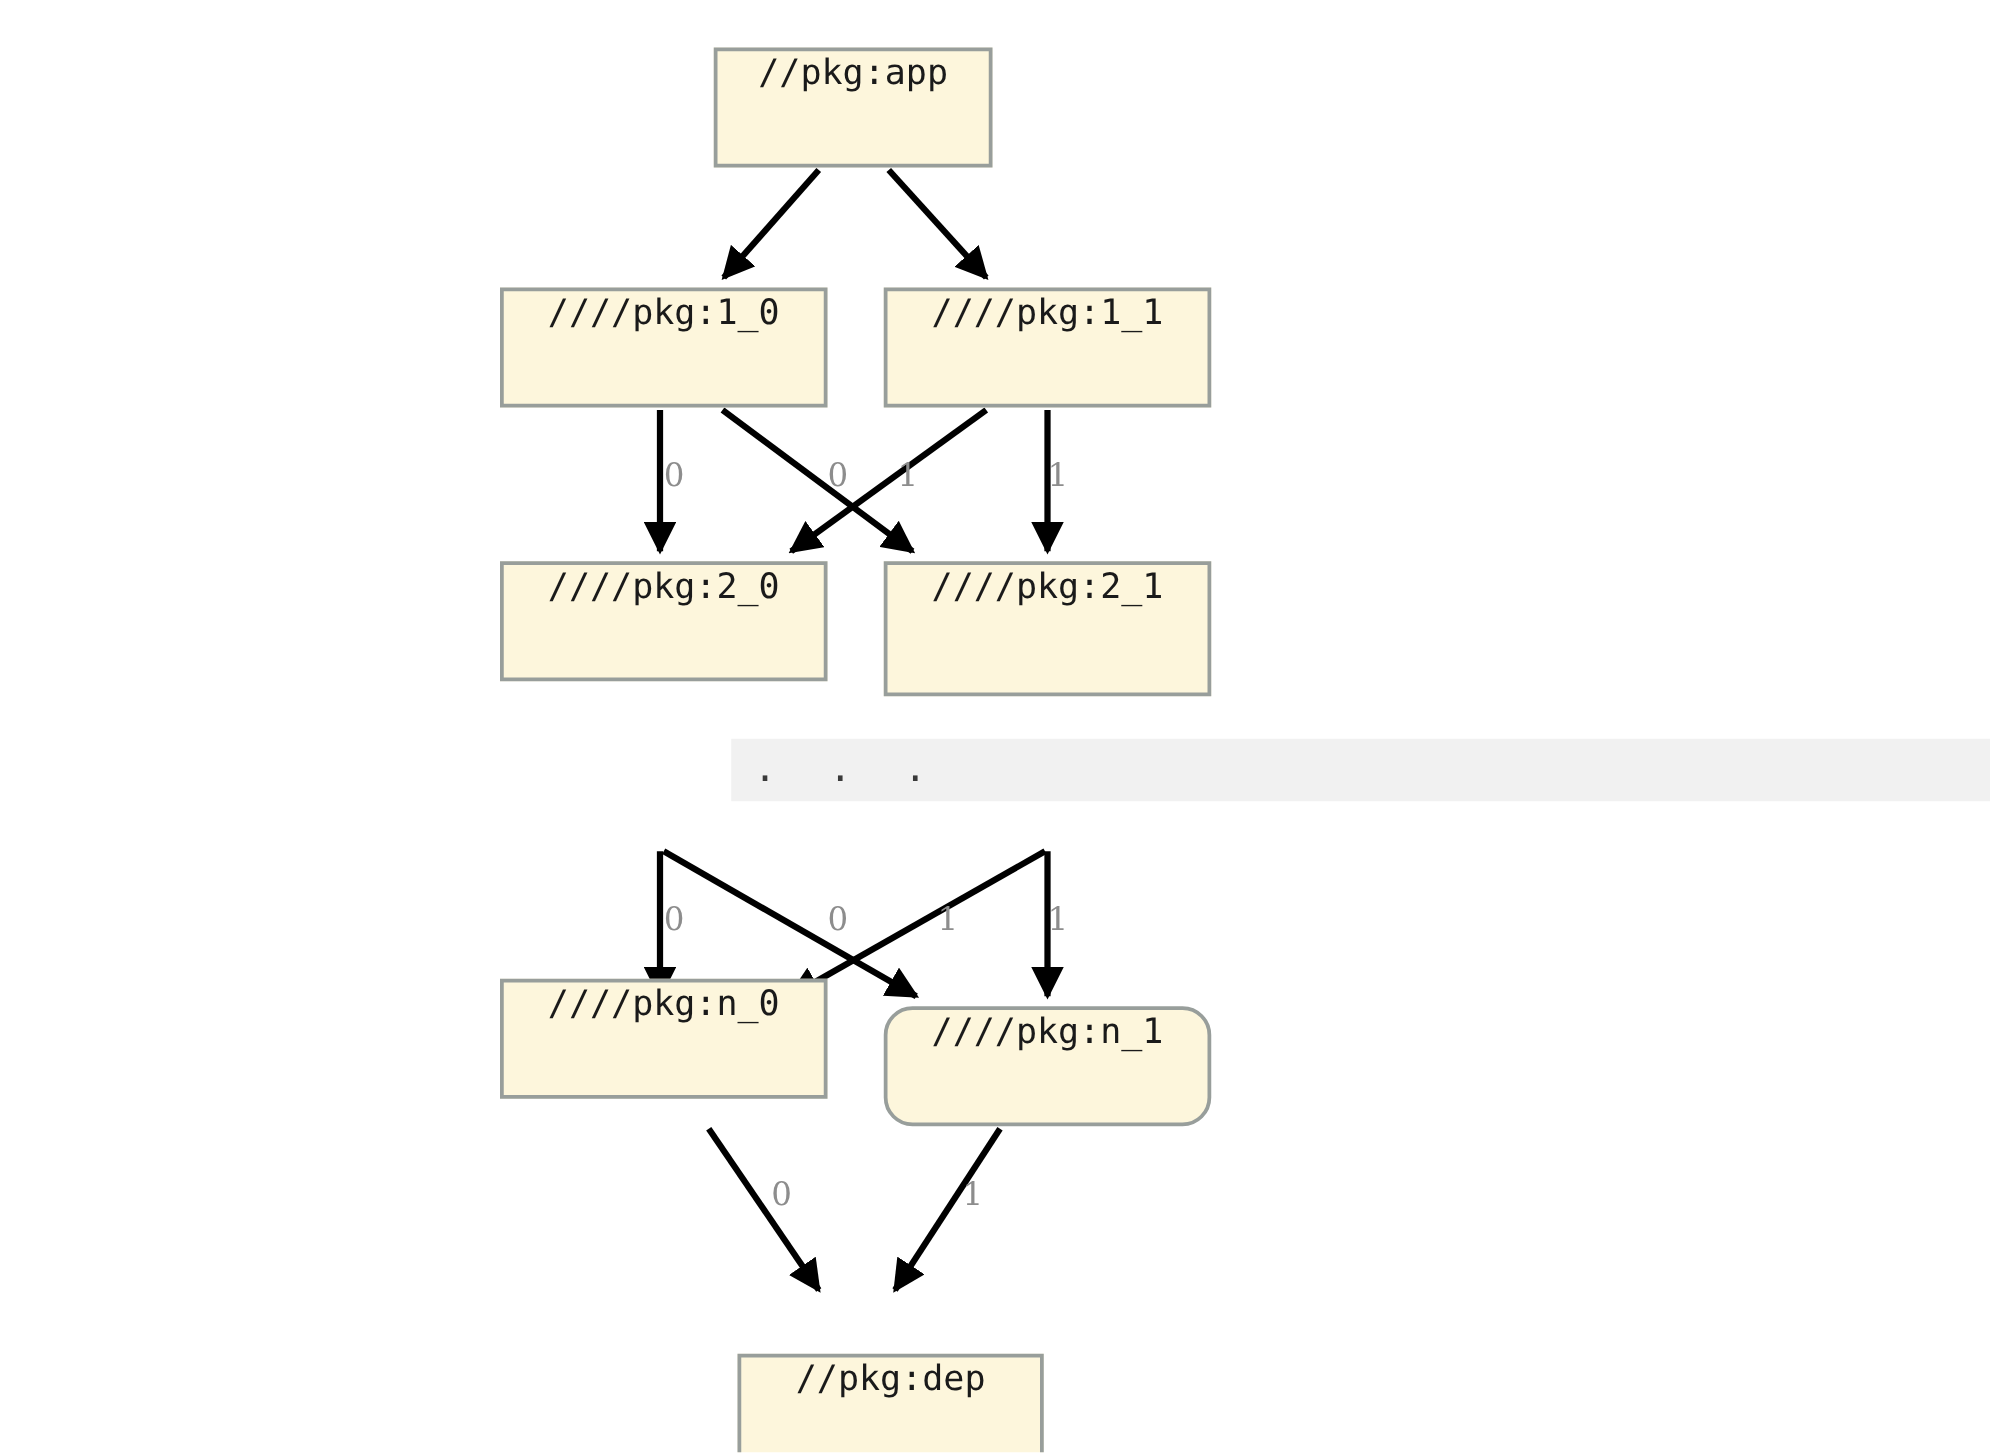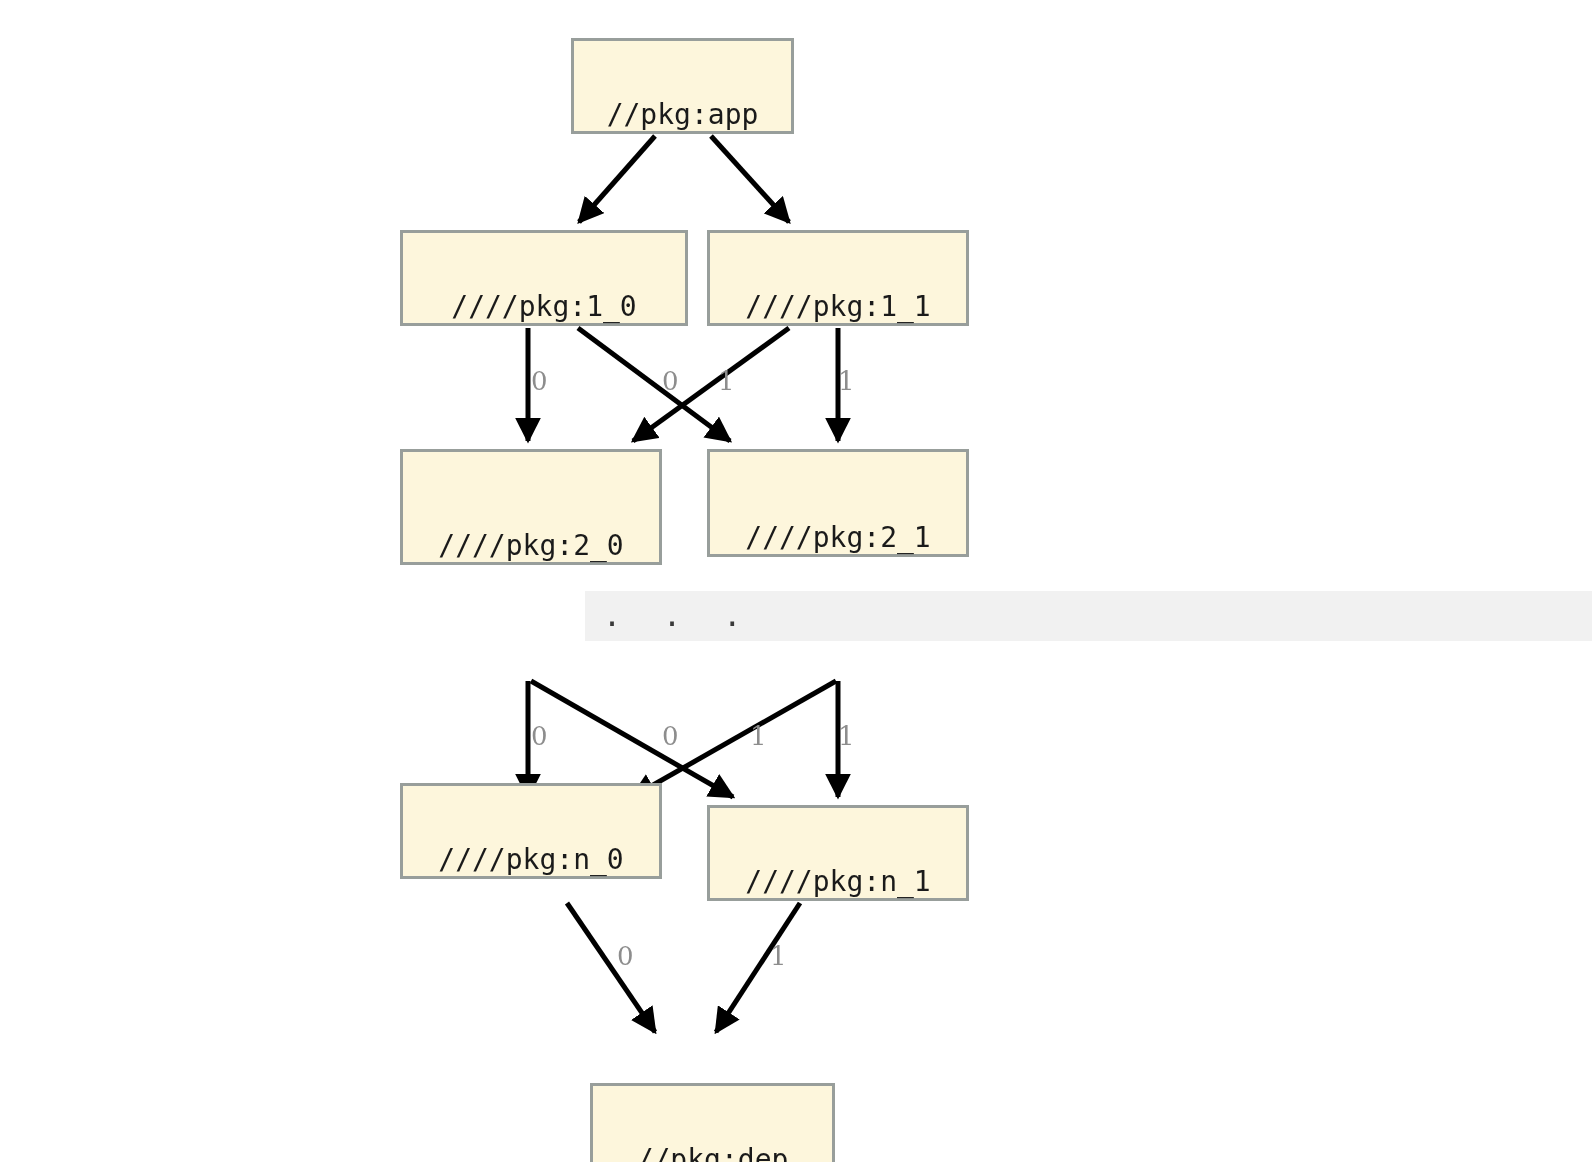--- a/index.html
+++ b/index.html
@@ -44,21 +44,21 @@
     top: 0;
     width: 1592px;
     height: 1162px;
   }
   .node-box {
     position: absolute;
     box-sizing: border-box;
     background: #fdf6dc;
     border: 3px solid #989e9b;
     display: flex;
-    align-items: flex-end;
+    align-items: flex-start;
     justify-content: center;
   }
   .node-label {
     font-family: "DejaVu Sans Mono", monospace;
     font-size: 28px;
     color: #1a1a1a;
     white-space: pre;
     letter-spacing: 0px;
   }
   .edge-label {
@@ -103,41 +103,41 @@
 
     <line x1="567" y1="903" x2="655" y2="1032" stroke="#000" stroke-width="5" marker-end="url(#arrow)"></line>
 
     <line x1="800" y1="903" x2="716" y2="1032" stroke="#000" stroke-width="5" marker-end="url(#arrow)"></line>
   </svg>
 
   <div class="node-box" style="left:571px; top:38px; width:223px; height:96px;">
     <span class="node-label">//pkg:app</span>
   </div>
 
-  <div class="node-box" style="left:400px; top:230px; width:288px; height:96px;">
+  <div class="node-box" style="left:400px; top:230px; width:262px; height:96px;">
     <span class="node-label">////pkg:1_0</span>
   </div>
 
   <div class="node-box" style="left:707px; top:230px; width:262px; height:96px;">
     <span class="node-label">////pkg:1_1</span>
   </div>
 
-  <div class="node-box" style="left:400px; top:449px; width:262px; height:116px;">
+  <div class="node-box" style="left:400px; top:449px; width:262px; height:96px;">
     <span class="node-label">////pkg:2_0</span>
   </div>
 
   <div class="node-box" style="left:707px; top:449px; width:262px; height:108px;">
     <span class="node-label">////pkg:2_1</span>
   </div>
 
   <div class="node-box" style="left:400px; top:783px; width:262px; height:96px;">
     <span class="node-label">////pkg:n_0</span>
   </div>
 
-  <div class="node-box" style="left:707px; top:805px; width:262px; height:96px;">
+  <div class="node-box" style="left:707px; top:805px; width:262px; height:96px;border-radius:23px;">
     <span class="node-label">////pkg:n_1</span>
   </div>
 
   <div class="node-box" style="left:590px; top:1039px; width:245px; height:96px;margin-top:44px;">
     <span class="node-label">//pkg:dep</span>
   </div>
 
   <div class="edge-label" style="left:531px; top:368px;">0</div>
   <div class="edge-label" style="left:662px; top:368px;">0</div>
   <div class="edge-label" style="left:718px; top:368px;">1</div>

